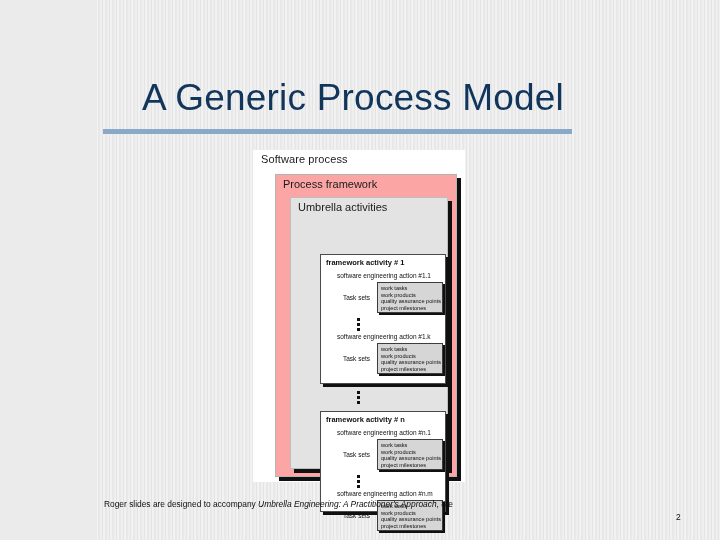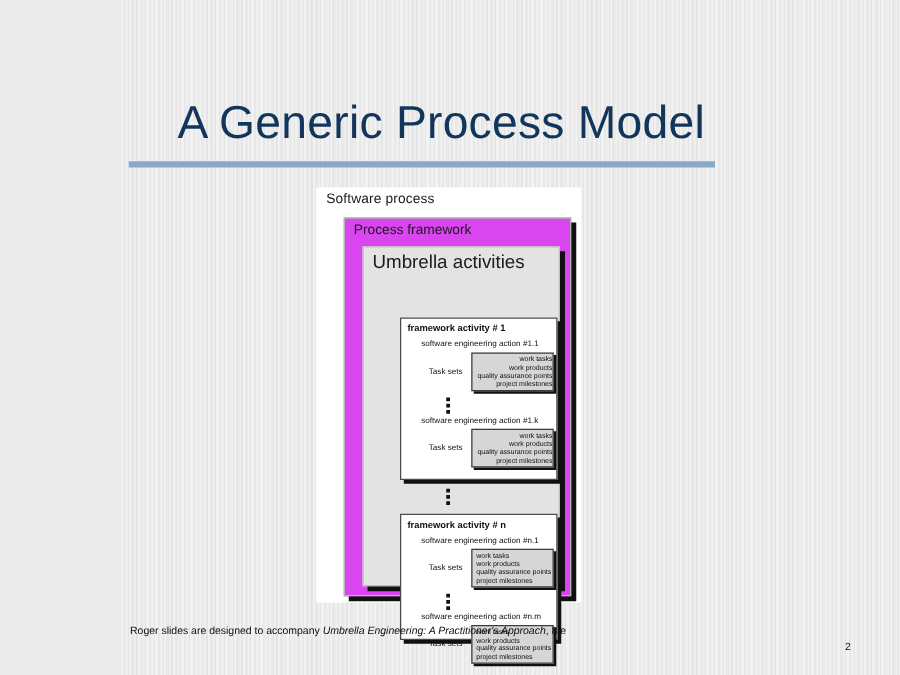--- a/index.html
+++ b/index.html
@@ -79,21 +79,21 @@
     letter-spacing: 0.1px;
   }
 
   
   .framework {
     position: absolute;
     left: 22px;
     top: 24px;
     width: 182px;
     height: 303px;
-    background: #d946ef;
+    background: #fca5a5;
     border: 1px solid #b4b4b4;
     box-sizing: border-box;
     box-shadow: 4px 4px 0 #101010;
   }
   .framework > .lbl {
     position: absolute;
     left: 7px;
     top: 3px;
     font-size: 11px;
     color: #1a1a1a;
@@ -108,35 +108,35 @@
     height: 272px;
     background: #e3e3e3;
     border: 1px solid #bdbdbd;
     box-sizing: border-box;
     box-shadow: 4px 4px 0 #101010;
   }
   .umbrella > .lbl {
     position: absolute;
     left: 7px;
     top: 3px;
-    font-size: 15px;
+    font-size: 11px;
     color: #1a1a1a;
   }
 
   
   .activity {
     position: absolute;
     left: 29px;
     width: 126px;
     background: #ffffff;
     border: 1px solid #4a4a4a;
     box-sizing: border-box;
     box-shadow: 3px 3px 0 #101010;
   }
-  .activity.first { top: 56px;  height: 130px; text-align: right; }
+  .activity.first { top: 56px;  height: 130px; }
   .activity.last  { top: 213px; height: 101px; }
 
   .act-title {
     position: absolute;
     left: 5px;
     top: 3px;
     font-size: 7.5px;
     color: #101010;
     font-weight: 700;
   }

